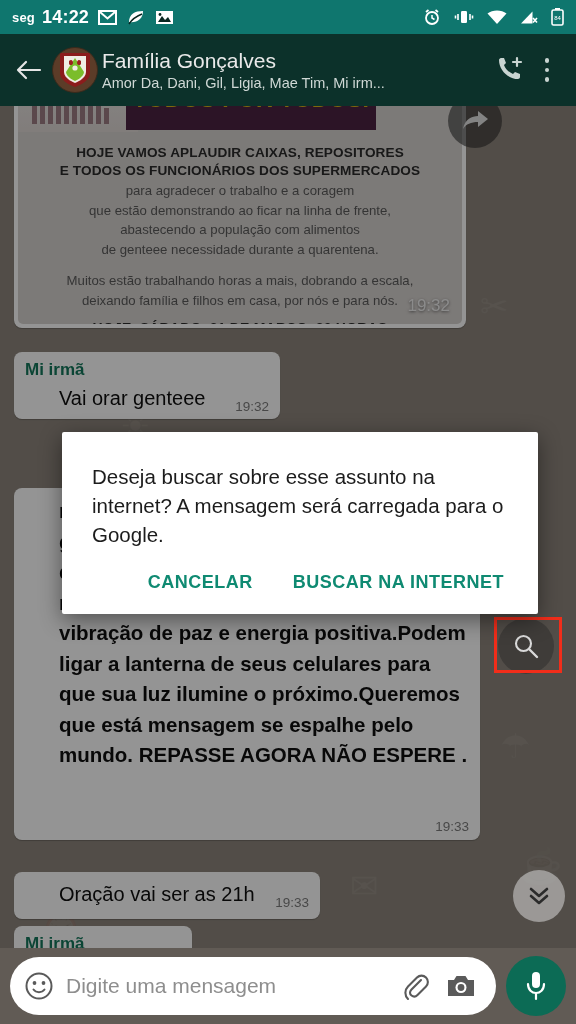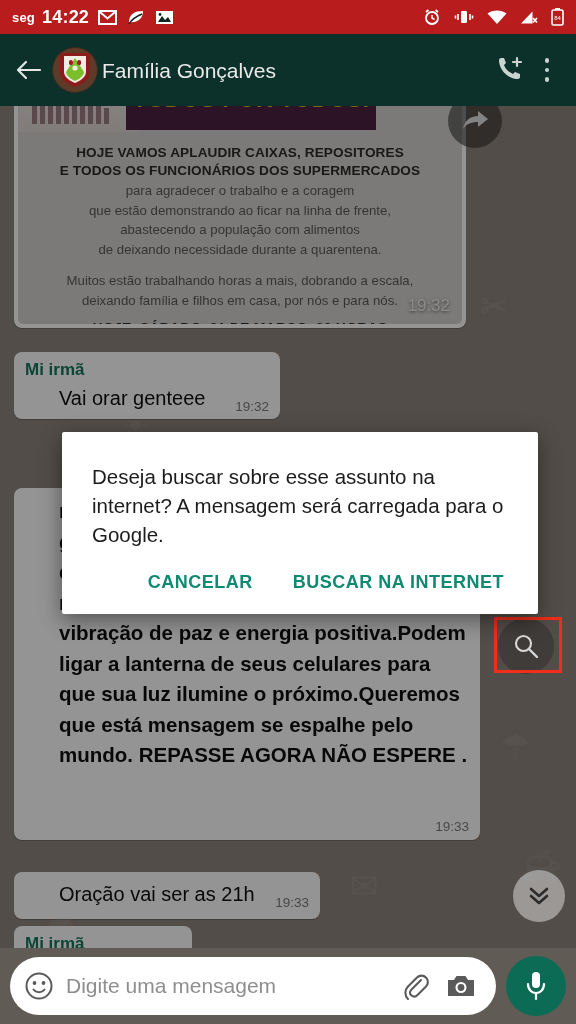--- a/index.html
+++ b/index.html
@@ -12,21 +12,21 @@
   #app {
     position: relative;
     width: 576px; height: 1024px;
     overflow: hidden;
   }
 
   
   #status-bar {
     position: absolute; top: 0; left: 0;
     width: 576px; height: 34px;
-    background: #b91c1c;
+    background: #0f766e;
     display: flex; align-items: center;
     padding: 0 12px;
     z-index: 60;
   }
   .sb-left { display: flex; align-items: center; gap: 9px; flex: 1; }
   .sb-right { display: flex; align-items: center; gap: 13px; }
   .sb-day {
     color: #ffffff; font-size: 13px; font-weight: bold;
     letter-spacing: .2px;
   }
@@ -417,20 +417,21 @@
         <path d="M2 2 H32 V22 C32 31 17 36 17 36 C17 36 2 31 2 22 Z" fill="#8c1c1c"></path>
         <path d="M6 5 H28 V21 C28 28 17 32 17 32 C17 32 6 28 6 21 Z" fill="#f0ece4"></path>
         <path d="M8 21 L17 7 L26 21 C26 26 17 30 17 30 C17 30 8 26 8 21 Z" fill="#7bbd2a"></path>
         <path d="M11 10 C13 8 15 9 15 12 C15 14 12 15 11 13 Z" fill="#9c1f1f"></path>
         <path d="M23 10 C21 8 19 9 19 12 C19 14 22 15 23 13 Z" fill="#9c1f1f"></path>
         <circle cx="17" cy="17" r="2.6" fill="#f0ece4"></circle>
       </svg>
     </div>
     <div id="header-texts">
       <div id="group-title">Família Gonçalves</div>
+      <div id="group-participants">Amor Da, Dani, Gil, Ligia, Mae Tim, Mi irm...</div>
     </div>
     <div class="header-action" id="call-button">
       <svg width="30" height="28" viewBox="0 0 30 28">
         <path d="M4 4 C4 3 5 2 6 2 L9 2 L11 7 L9 9 C10.5 13 14 16.5 18 18 L20 16 L25 18 L25 21 C25 22 24 23 23 23 C13 23 4 14 4 4 Z" fill="#c9d4d1"></path>
         <path d="M22 2 L22 10 M18 6 L26 6" stroke="#c9d4d1" stroke-width="2.2" stroke-linecap="round"></path>
       </svg>
     </div>
     <div class="header-action" id="overflow-menu-button">
       <div style="display:flex;flex-direction:column;align-items:center;">
         <span class="dot"></span>
@@ -474,21 +475,21 @@
           </div>
           <div id="photo-banner">
             <span id="photo-banner-text">TODOS POR TODOS.</span>
           </div>
           <div id="photo-body">
             <div class="photo-h">HOJE VAMOS APLAUDIR CAIXAS, REPOSITORES</div>
             <div class="photo-h">E TODOS OS FUNCIONÁRIOS DOS SUPERMERCADOS</div>
             <div class="photo-p">para agradecer o trabalho e a coragem</div>
             <div class="photo-p">que estão demonstrando ao ficar na linha de frente,</div>
             <div class="photo-p">abastecendo a população com alimentos</div>
-            <div class="photo-p">de deixando necessidade durante a quarentena.</div>
+            <div class="photo-p">de genteee necessidade durante a quarentena.</div>
             <div class="photo-gap"></div>
             <div class="photo-p">Muitos estão trabalhando horas a mais, dobrando a escala,</div>
             <div class="photo-p">deixando família e filhos em casa, por nós e para nós.</div>
             <div class="photo-foot">HOJE. SÁBADO. 21 DE MARCO. 20 HORAS</div>
           </div>
           <span id="image-message-time">19:32</span>
         </div>
       </div>
 
       <div id="forward-button">

